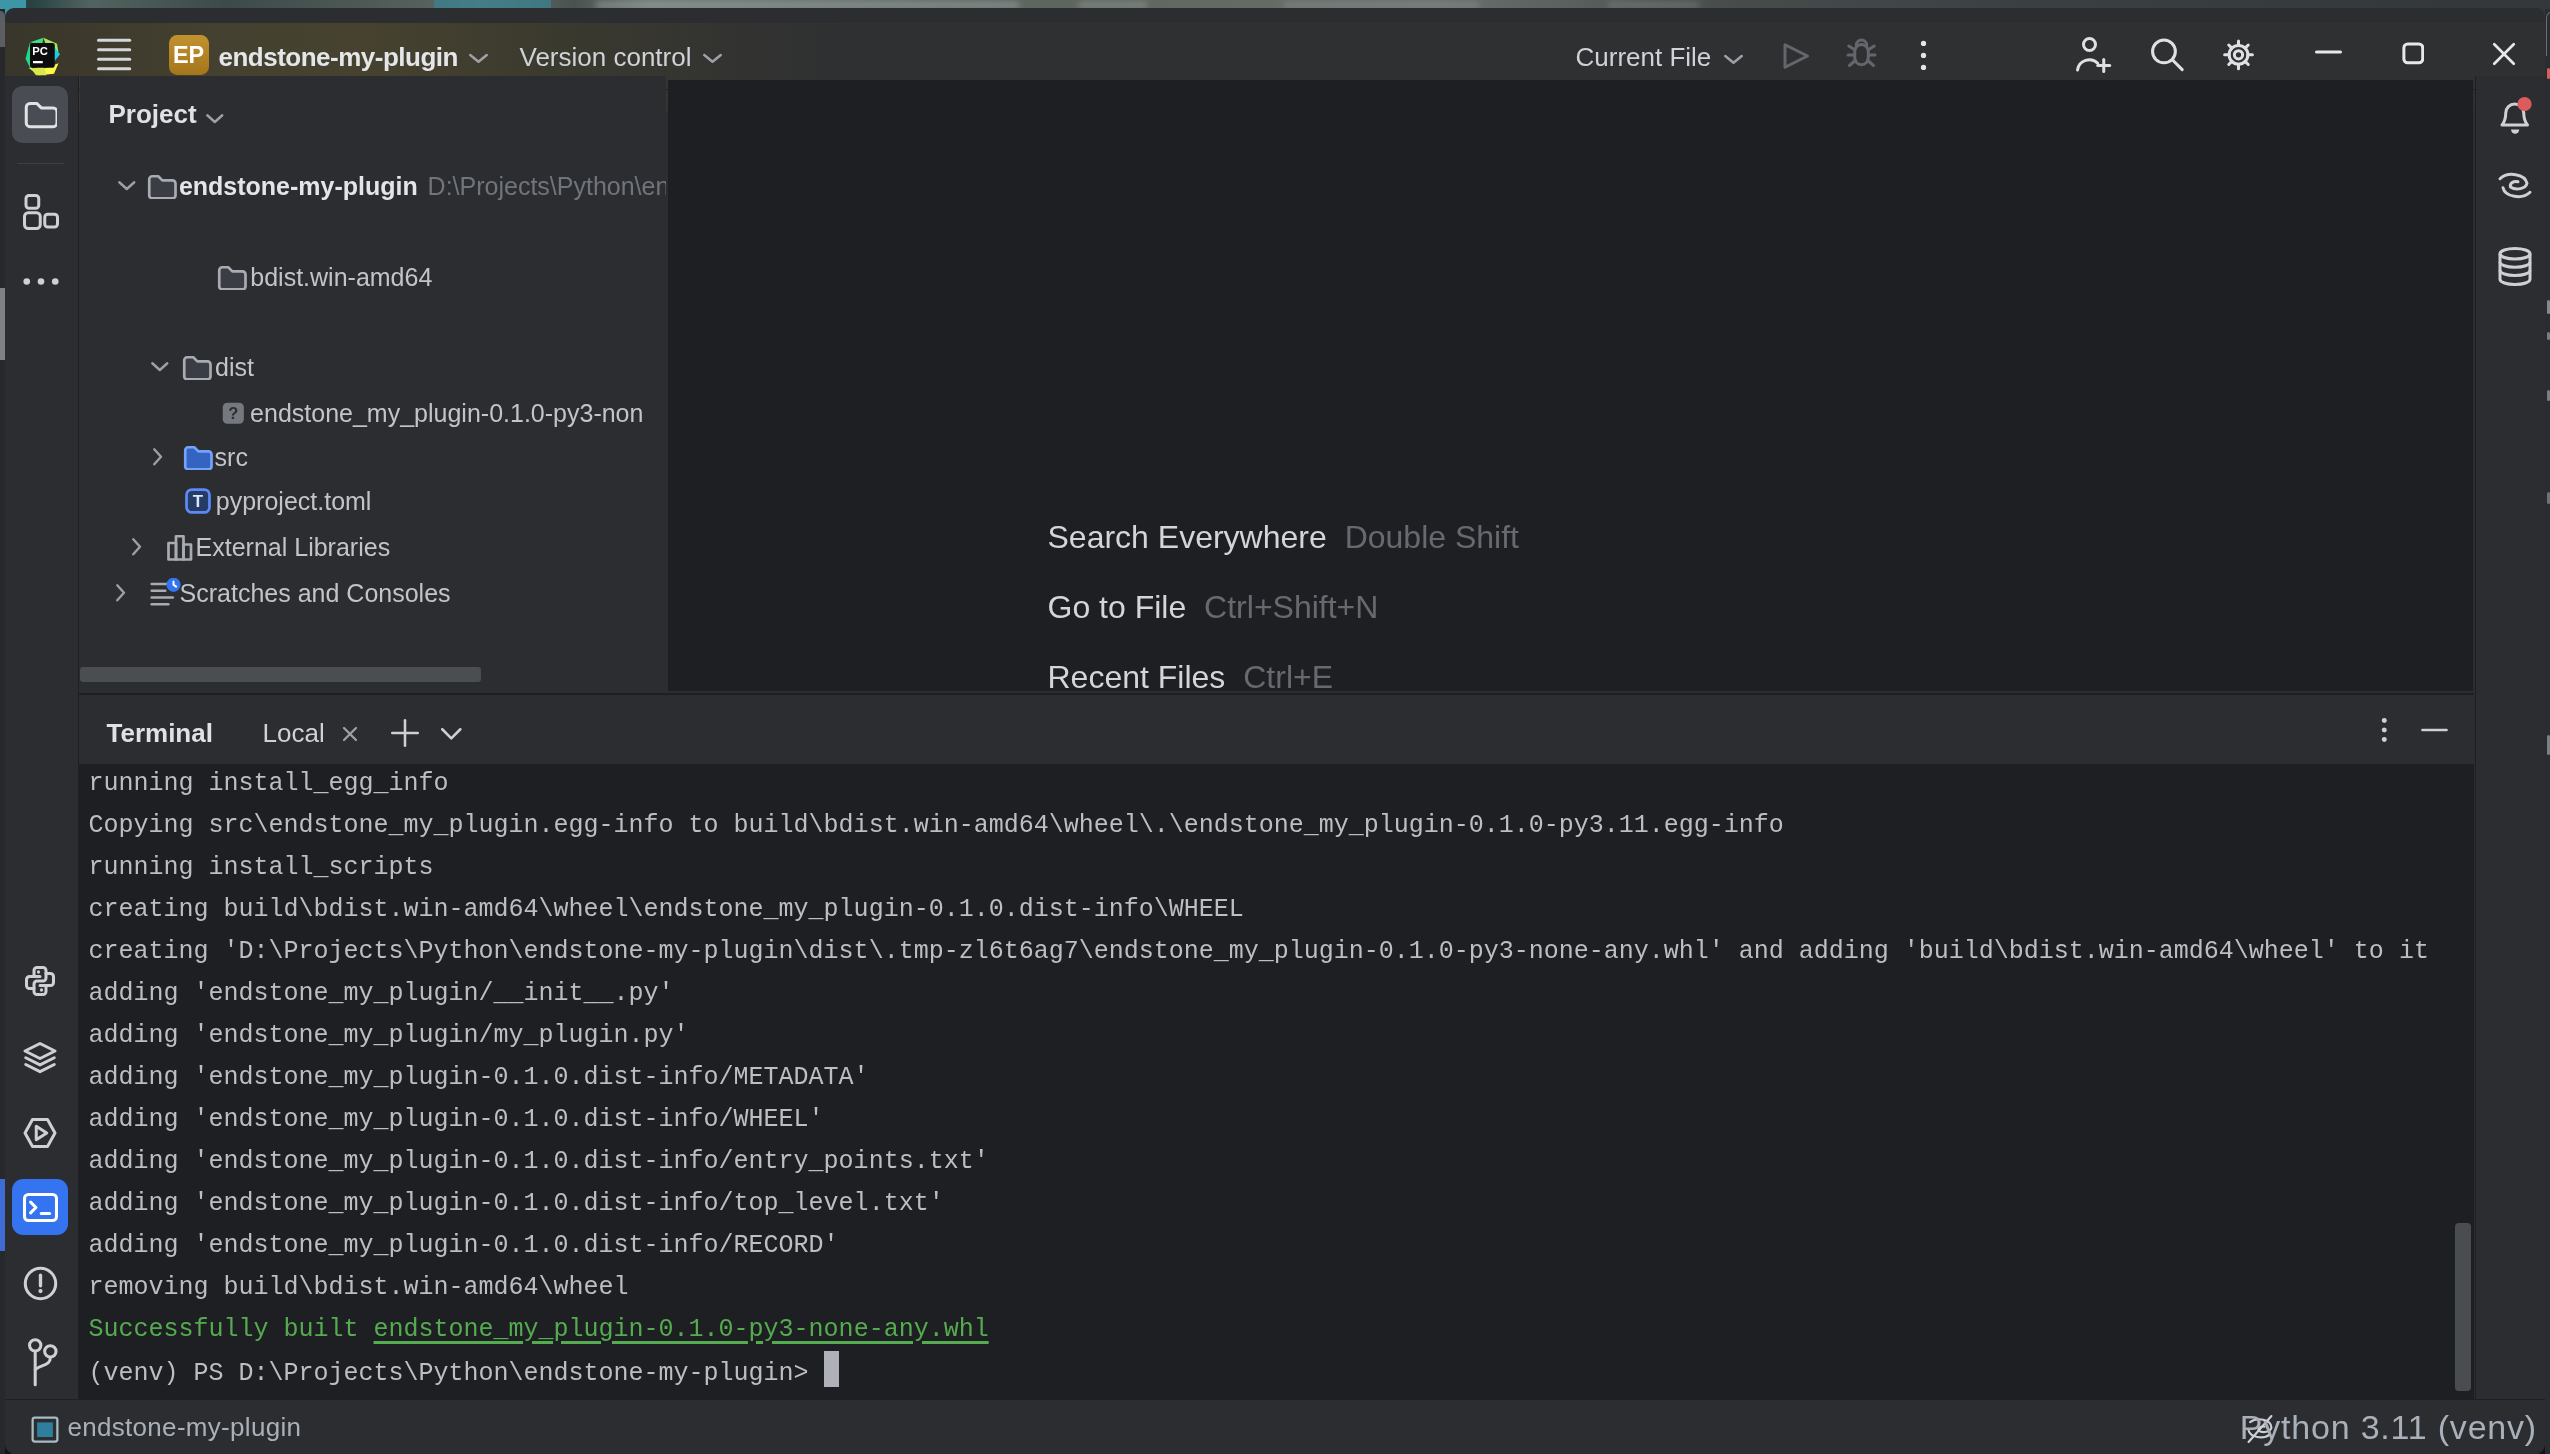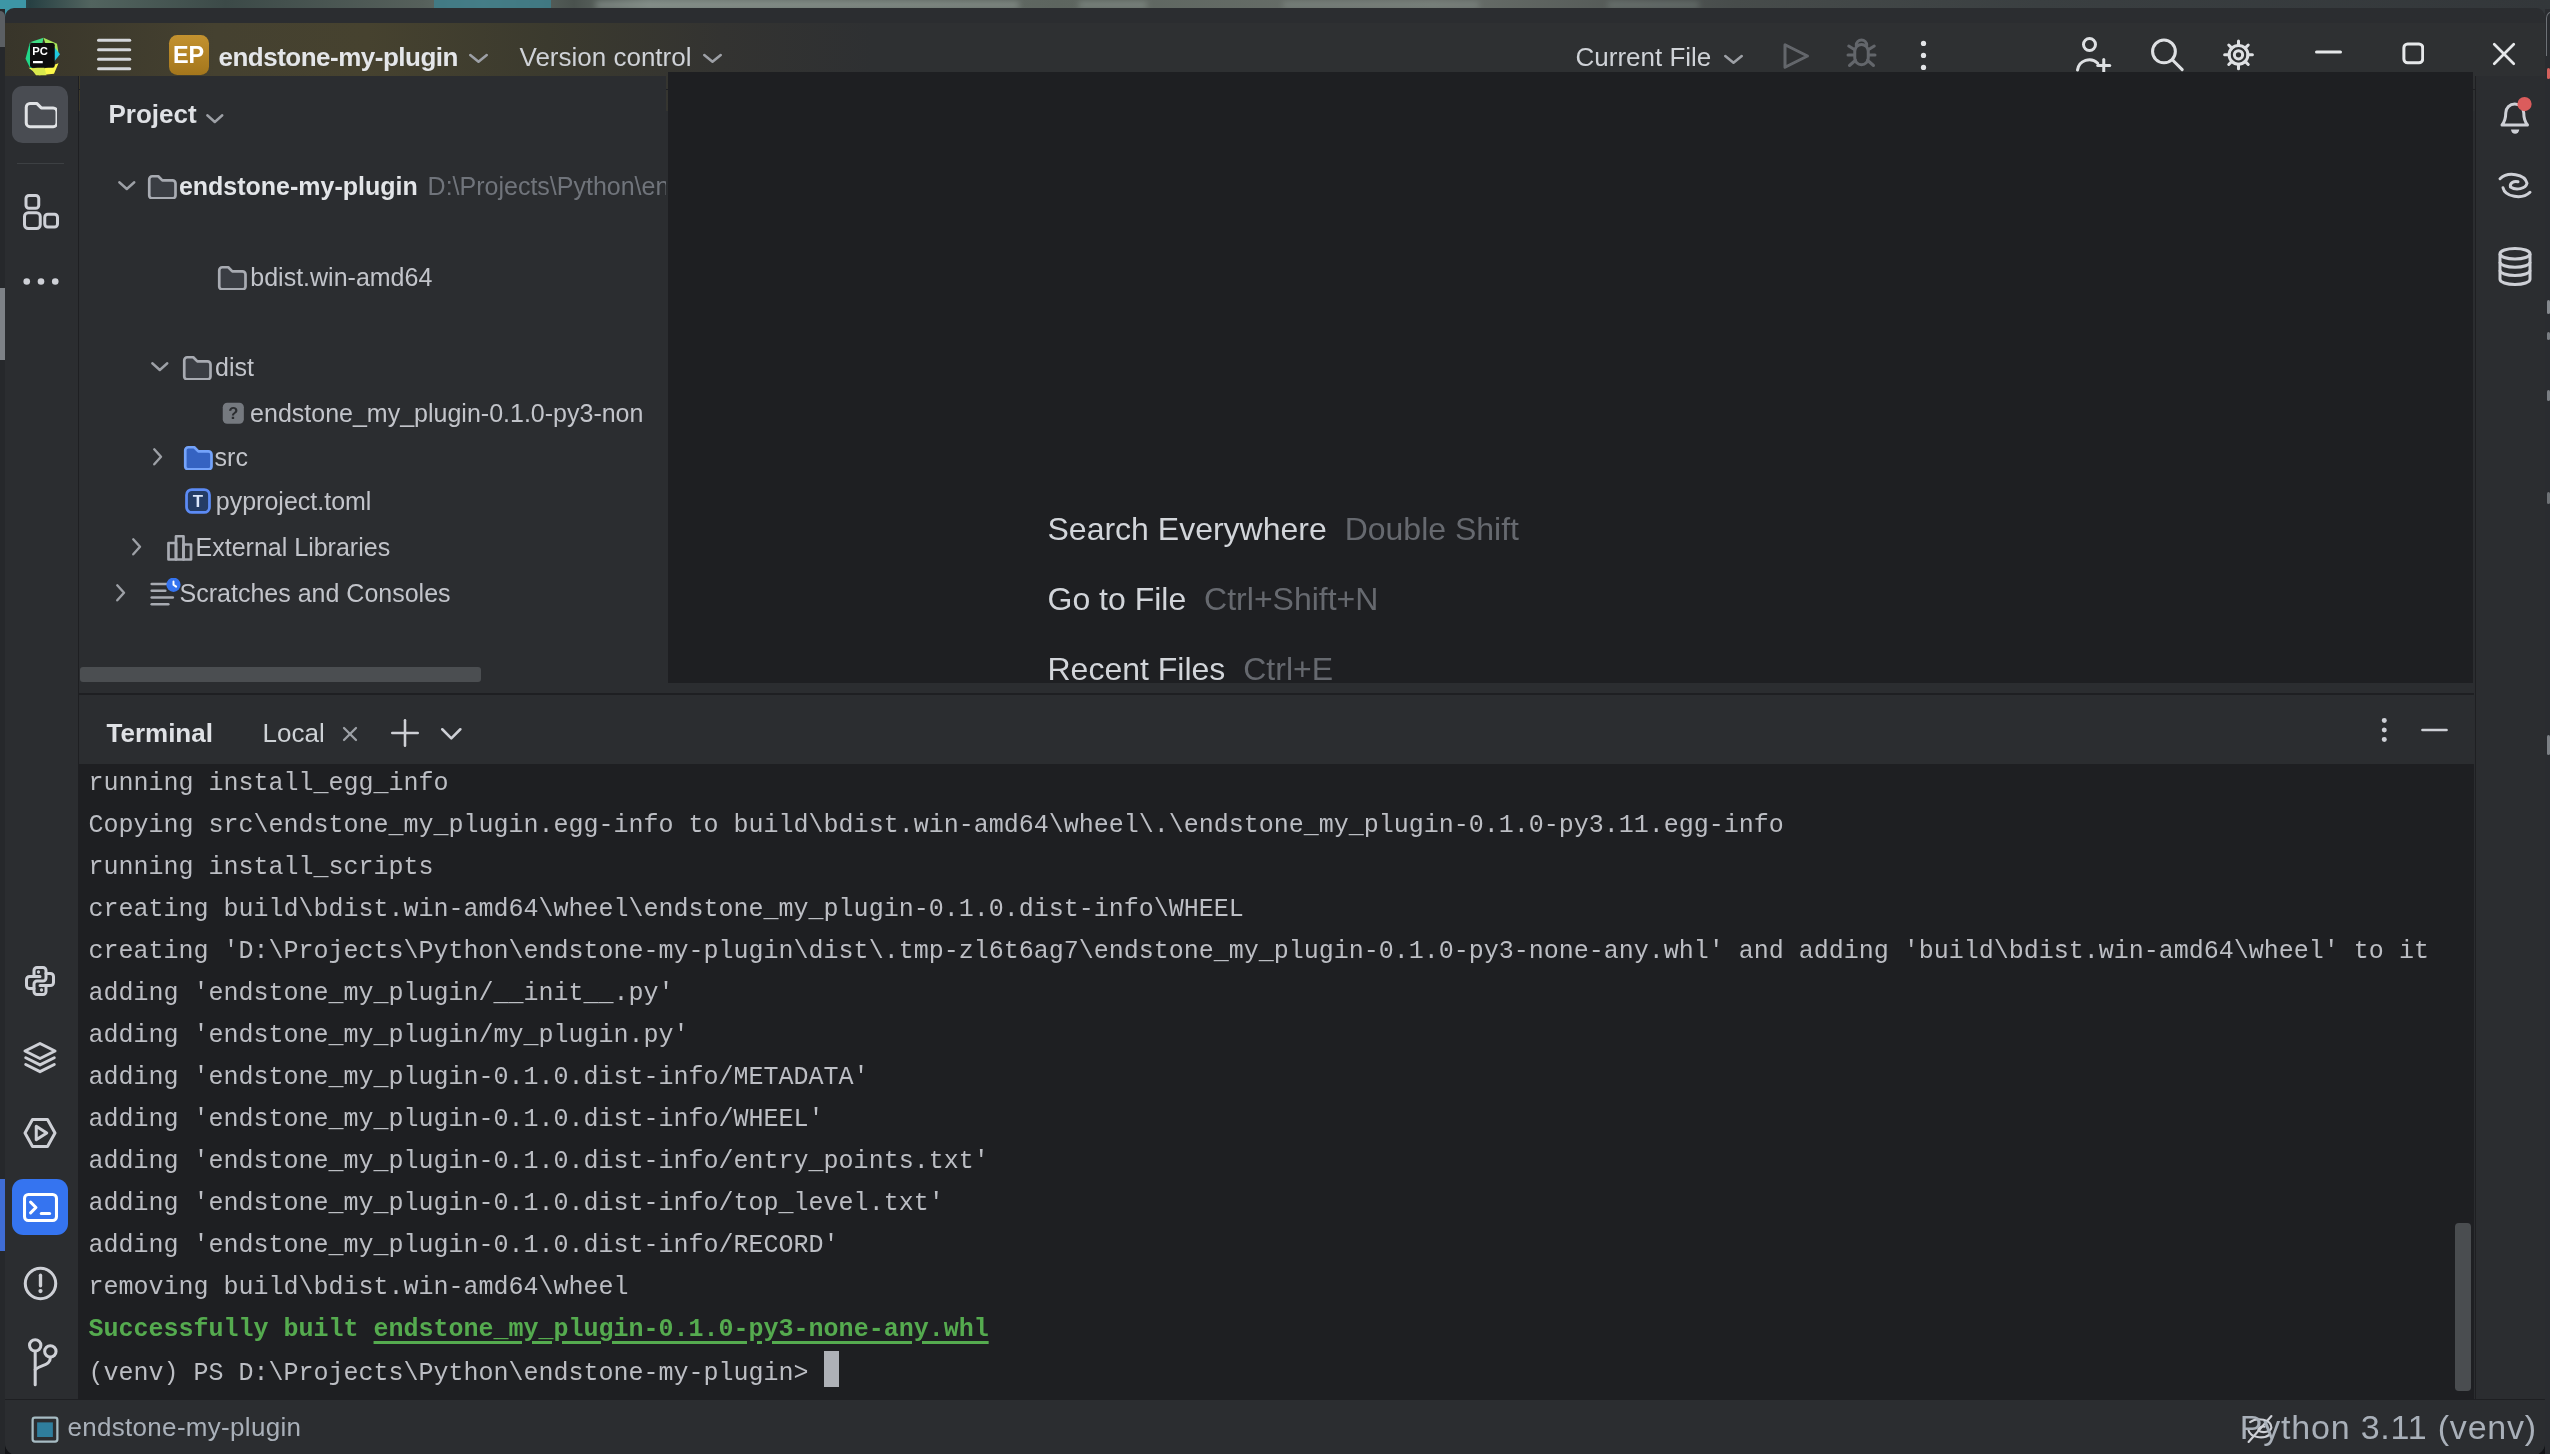--- a/index.html
+++ b/index.html
@@ -9,36 +9,36 @@
 #leftback{left:0;top:9px;width:4.5px;height:1445px;background:#26282b}
 #rightback{left:2545px;top:9px;width:5.3px;height:1445px;background:#2a2c30}
 
 #win{left:4.5px;top:7.5px;width:2540px;height:1447px;background:#2b2d30;border-radius:9px 9px 12px 12px;overflow:hidden}
 
 #titlebar{left:0;top:15px;width:2540px;height:88px;background:linear-gradient(90deg,#38352a 0,#454130 211px,#46422f 362px,#3b3a2e 543px,#333331 717px,#2e3032 868px,#2e3032 2540px)}
 .tbtext{position:absolute;font-size:26px;color:#cfd2d7;line-height:68px;height:68px;top:0}
 
 #leftstrip{left:0;top:68px;width:74px;height:1323px;background:#2b2d30;border-right:1.5px solid #1e1f22}
 #project{left:75px;top:68px;width:586px;height:611px;background:#2b2d30;overflow:hidden}
-#editor{left:663px;top:64px;width:1805px;height:611px;background:#1e1f22;border-left:1.5px solid #1e1f22}
+#editor{left:663px;top:72px;width:1805px;height:611px;background:#1e1f22;border-left:1.5px solid #1e1f22}
 #termhead{left:74px;top:685px;width:2395px;height:78px;background:#2b2d30;border-top:2.3px solid #1e1f22}
 #termbody{left:74px;top:756px;width:2395px;height:635px;background:#1e1f22;overflow:hidden}
 #rightstrip{left:2470px;top:68px;width:70px;height:1323px;background:#2b2d30;border-left:1.5px solid #1e1f22}
 #statusbar{left:0;top:1391px;width:2540px;height:56px;background:#2b2d30;border-top:1.5px solid #1e1f22}
 
 .trow{position:absolute;height:45px;display:flex;align-items:center;white-space:nowrap;font-size:25px;color:#c2c4ca}
 .trow svg{flex:none}
 .trow span{flex:none}
 .dim{color:#70747b}
 
 .short{position:absolute;font-size:32px;white-space:nowrap;color:#d2d5da}
 .short .key{color:#66696f}
 
 #term{position:absolute;left:84px;top:755px;font-family:"Liberation Mono",monospace;font-size:25px;line-height:42px;color:#bcbec4;white-space:pre}
-.grn{color:#55ab4f;font-weight:bold}
+.grn{color:#55ab4f;font-weight:normal}
 .grn u{text-underline-offset:5.3px;text-decoration-thickness:3px}
 #cursor{display:inline-block;width:15px;height:36px;background:#aeb1b7;vertical-align:-7.5px}
 </style></head>
 <body>
 <div id="stage">
   <div class="abs" id="topback">
     <div class="abs" style="left:0;top:0;width:26px;height:19.6px;background:#3d96a6"></div>
     <div class="abs" style="left:434px;top:0;width:117px;height:19.6px;background:#3c7f8d;opacity:.8"></div>
     <div class="abs" style="left:596px;top:1.5px;width:423px;height:6px;background:#aab4b0;opacity:.5;filter:blur(3px)"></div>
     <div class="abs" style="left:1079px;top:1.5px;width:68px;height:6px;background:#a4b0ab;opacity:.45;filter:blur(3px)"></div>

